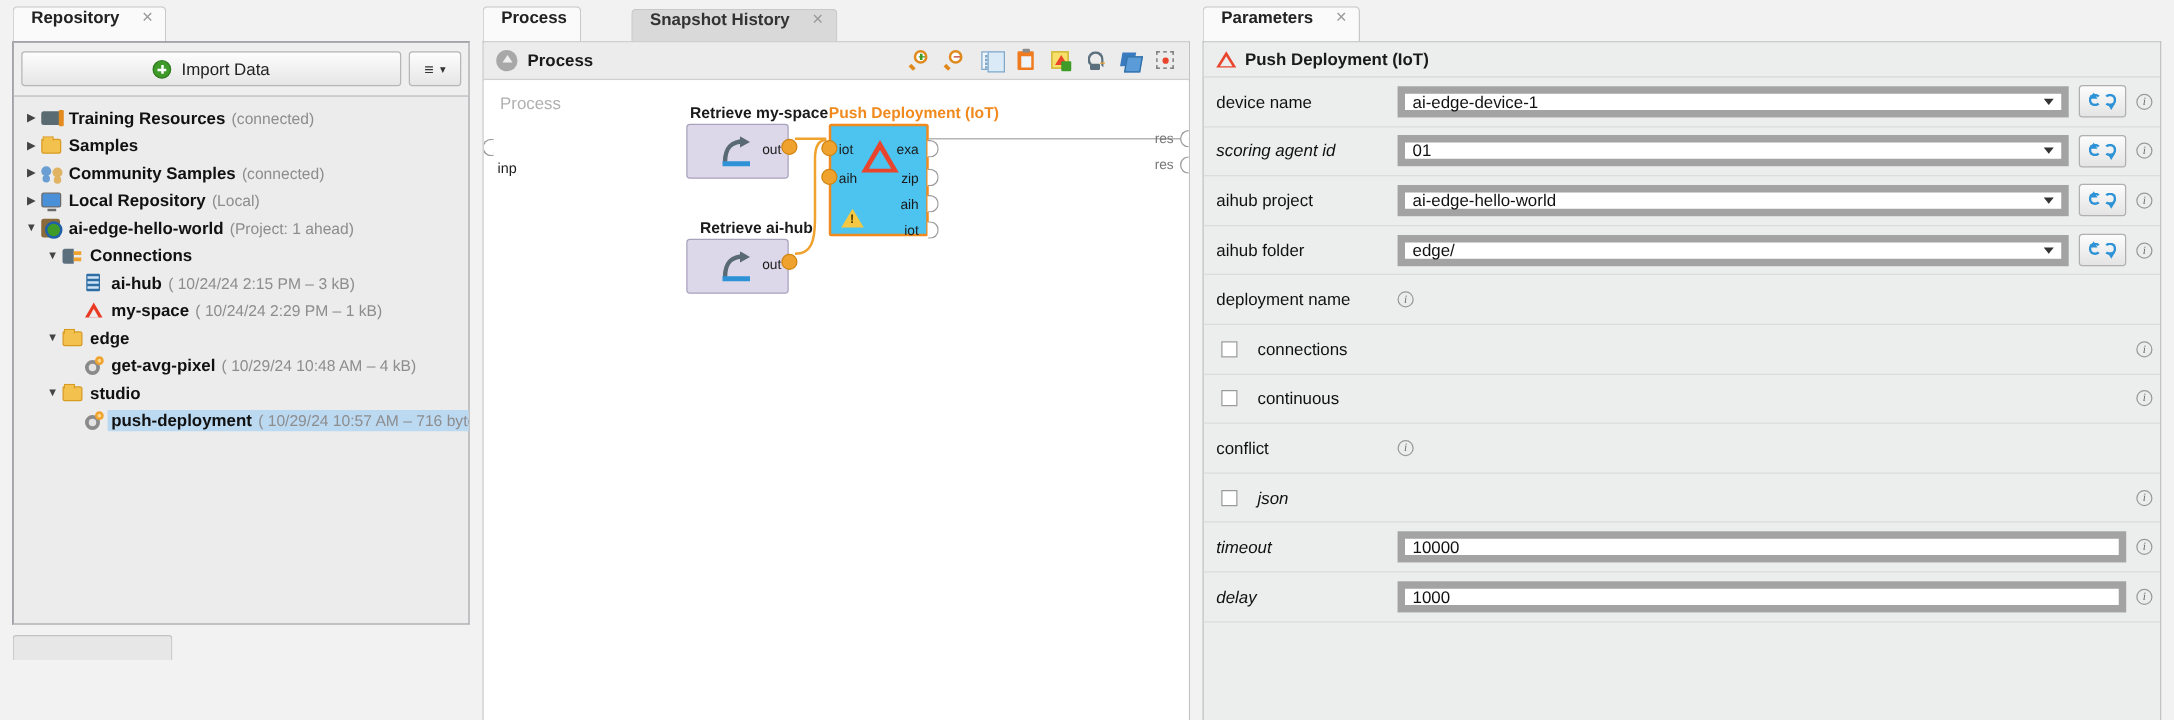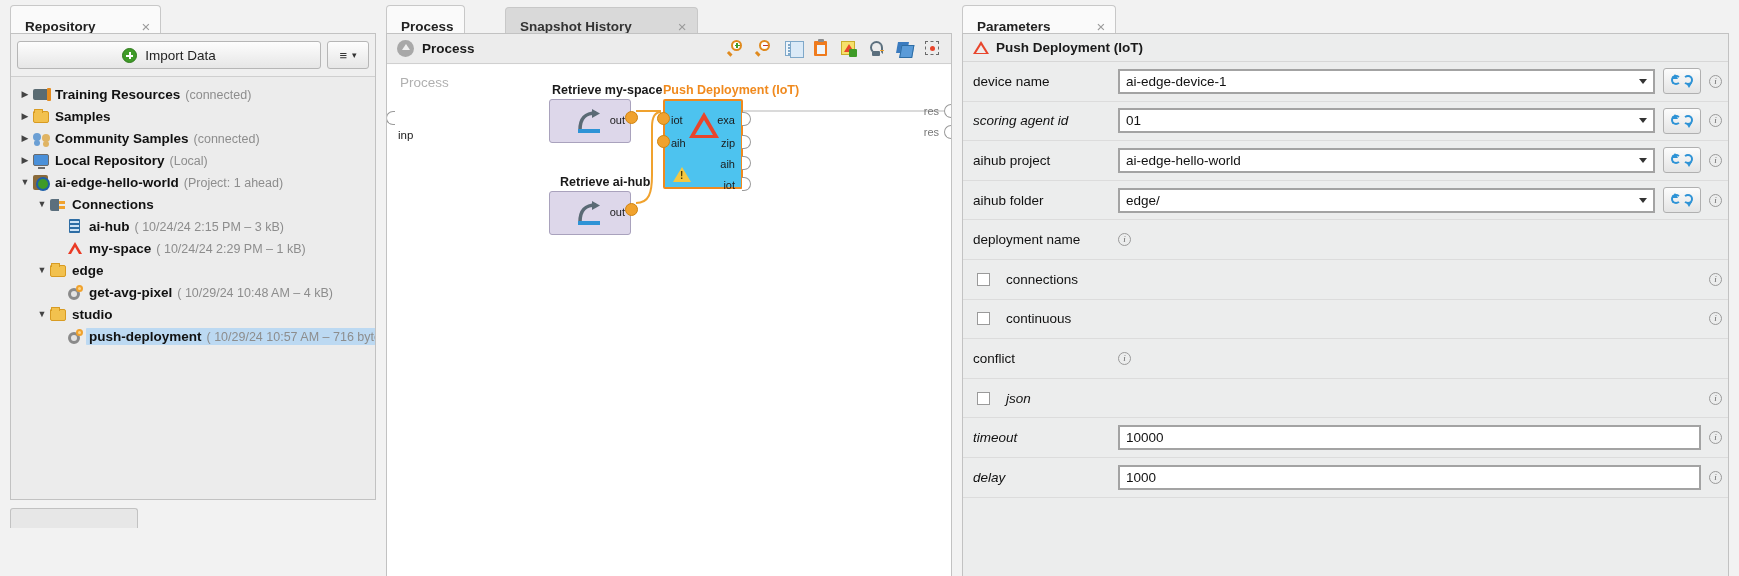--- a/index.html
+++ b/index.html
@@ -15,25 +15,24 @@
   .app { position: relative; width: 1739px; height: 576px; background: #f2f2f2; }
 
   
   .panel { position: absolute; background: #f2f2f2; }
   .tabstrip { position: relative; height: 34px; background: #f2f2f2; }
   .tab {
     position: absolute; top: 5px; height: 29px;
     background: #fafafa;
     border: 1px solid #c8c8c8; border-bottom: none;
     border-radius: 4px 4px 0 0;
-    display: flex; align-items: flex-end;
+    display: flex; align-items: flex-start;
     padding: 0 10px 0 14px;
     font-weight: bold; font-size: 13.5px; color: #222;
     white-space: nowrap;
-    gap: 28px;
   }
   .tab.inactive { background: #d9d9d9; color: #333; top: 7px; height: 27px; }
   .tab .tab-x {
     margin-left: 18px; color: #9a9a9a; font-size: 15px; font-weight: normal;
     line-height: 1;
   }
   .panel-body {
     position: absolute; left: 0; right: 0; bottom: 0;
     background: #eceded;
     border: 1px solid #c2c2c2;
@@ -209,21 +208,21 @@
   .hdr-tri::after{content:"";position:absolute;left:-5px;top:4px;width:0;height:0;
     border-left:5px solid transparent;border-right:5px solid transparent;border-bottom:8px solid #eceded;}
   .prow {
     display: flex; align-items: center; height: 39.6px;
     border-bottom: 1px solid #dcdcdc;
     padding: 0 6px 0 10px; gap: 8px;
   }
   .plabel { width: 137px; flex: 0 0 137px; font-weight: normal; font-size: 13.5px; color:#111; }
   .plabel.italic { font-weight: normal; font-style: italic; }
   .pfield {
-    flex: 1; height: 25px; background: #fff; border: 2px solid #a3a3a3;
+    flex: 1; height: 25px; background: #fff; border: 6px solid #a3a3a3;
     display: flex; align-items: center; padding: 0 6px;
     font-size: 13.5px; color: #111; min-width: 0;
   }
   .pfield .caret {
     margin-left: auto; width: 0; height: 0;
     border-left: 4px solid transparent; border-right: 4px solid transparent;
     border-top: 5px solid #333;
   }
   .sync-btn {
     width: 38px; height: 26px; flex: 0 0 38px;

